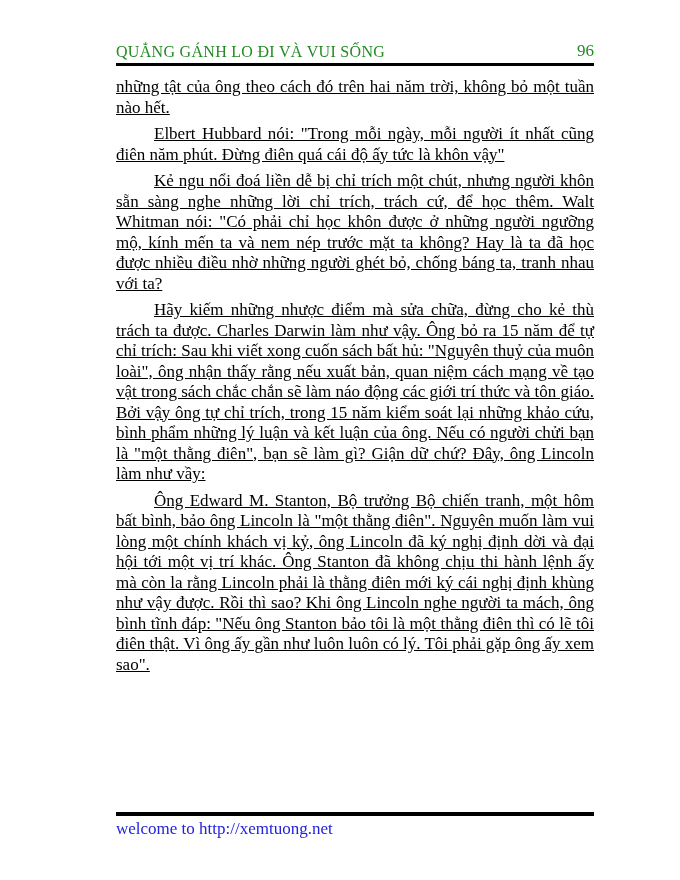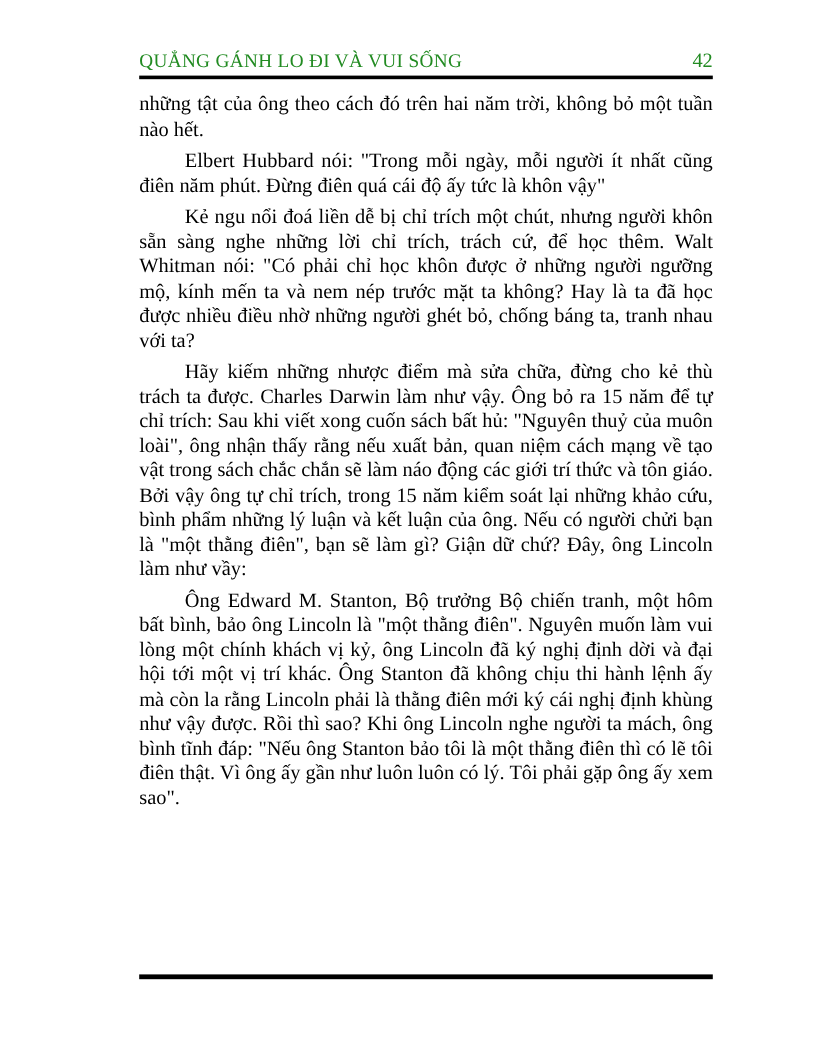--- a/index.html
+++ b/index.html
@@ -48,20 +48,21 @@
   }
   .body-text{
     margin-top:11px;
     font-size:17px;
     line-height:20.5px;
     text-align:justify;
   }
   .body-text p{
     margin:0 0 6px 0;
     text-indent:38px;
+    text-decoration:underline;
   }
   .body-text p:first-child{
     text-indent:0;
   }
   .footer-rule{
     position:absolute;
     left:116px;
     width:478px;
     top:812px;
     height:4px;
@@ -80,25 +81,28 @@
     cursor:pointer;
   }
 </style>
 </head>
 <body>
 
 <div class="page">
   <div class="content">
     <div class="header">
       <span class="header-title">QUẲNG GÁNH LO ĐI VÀ VUI SỐNG</span>
-      <span class="page-number">42</span>
+      <span class="page-number">96</span>
     </div>
     <div class="header-rule"></div>
     <div class="body-text">
       <p>những tật của ông theo cách đó trên hai năm trời, không bỏ một tuần nào hết.</p>
       <p>Elbert Hubbard nói: "Trong mỗi ngày, mỗi người ít nhất cũng điên năm phút. Đừng điên quá cái độ ấy tức là khôn vậy"</p>
       <p>Kẻ ngu nổi đoá liền dễ bị chỉ trích một chút, nhưng người khôn sẵn sàng nghe những lời chỉ trích, trách cứ, để học thêm. Walt Whitman nói: "Có phải chỉ học khôn được ở những người ngưỡng mộ, kính mến ta và nem nép trước mặt ta không? Hay là ta đã học được nhiều điều nhờ những người ghét bỏ, chống báng ta, tranh nhau với ta?</p>
       <p>Hãy kiếm những nhược điểm mà sửa chữa, đừng cho kẻ thù trách ta được. Charles Darwin làm như vậy. Ông bỏ ra 15 năm để tự chỉ trích: Sau khi viết xong cuốn sách bất hủ: "Nguyên thuỷ của muôn loài", ông nhận thấy rằng nếu xuất bản, quan niệm cách mạng về tạo vật trong sách chắc chắn sẽ làm náo động các giới trí thức và tôn giáo. Bởi vậy ông tự chỉ trích, trong 15 năm kiểm soát lại những khảo cứu, bình phẩm những lý luận và kết luận của ông. Nếu có người chửi bạn là "một thằng điên", bạn sẽ làm gì? Giận dữ chứ? Đây, ông Lincoln làm như vầy:</p>
       <p>Ông Edward M. Stanton, Bộ trưởng Bộ chiến tranh, một hôm bất bình, bảo ông Lincoln là "một thằng điên". Nguyên muốn làm vui lòng một chính khách vị kỷ, ông Lincoln đã ký nghị định dời và đại hội tới một vị trí khác. Ông Stanton đã không chịu thi hành lệnh ấy mà còn la rằng Lincoln phải là thằng điên mới ký cái nghị định khùng như vậy được. Rồi thì sao? Khi ông Lincoln nghe người ta mách, ông bình tĩnh đáp: "Nếu ông Stanton bảo tôi là một thằng điên thì có lẽ tôi điên thật. Vì ông ấy gần như luôn luôn có lý. Tôi phải gặp ông ấy xem sao".</p>
     </div>
   </div>
   <div class="footer-rule"></div>
+  <div class="footer">
+    <a class="footer-link">welcome to http://xemtuong.net</a>
+  </div>
 </div>
 
 </body></html>

